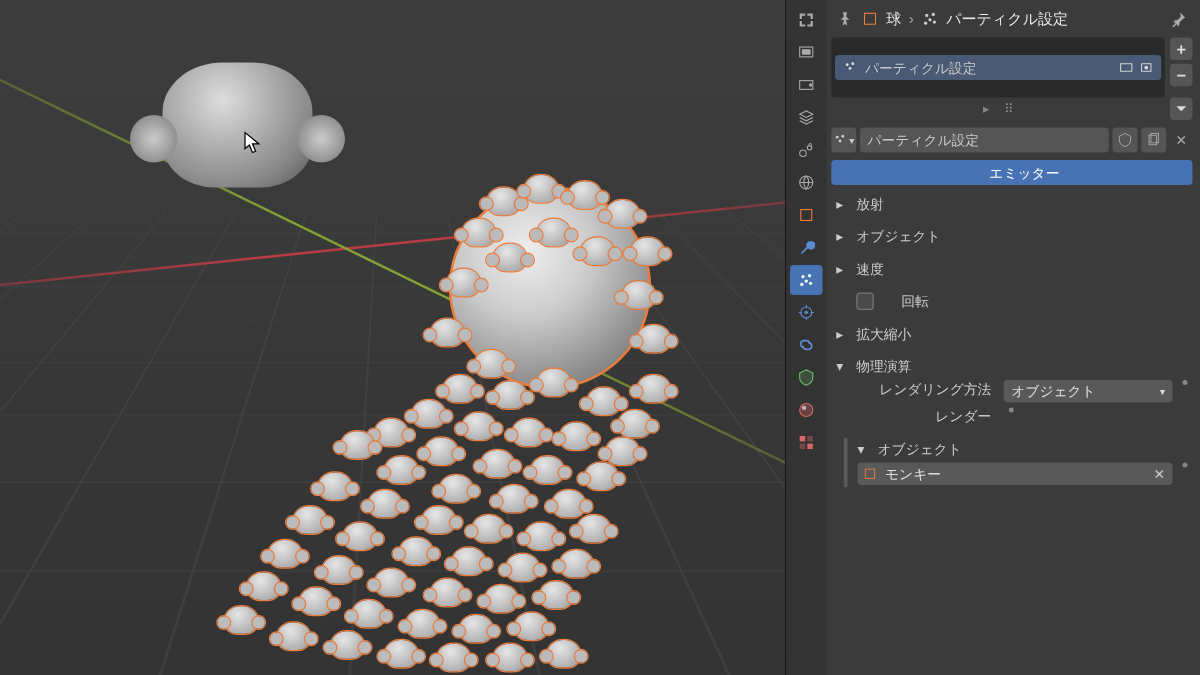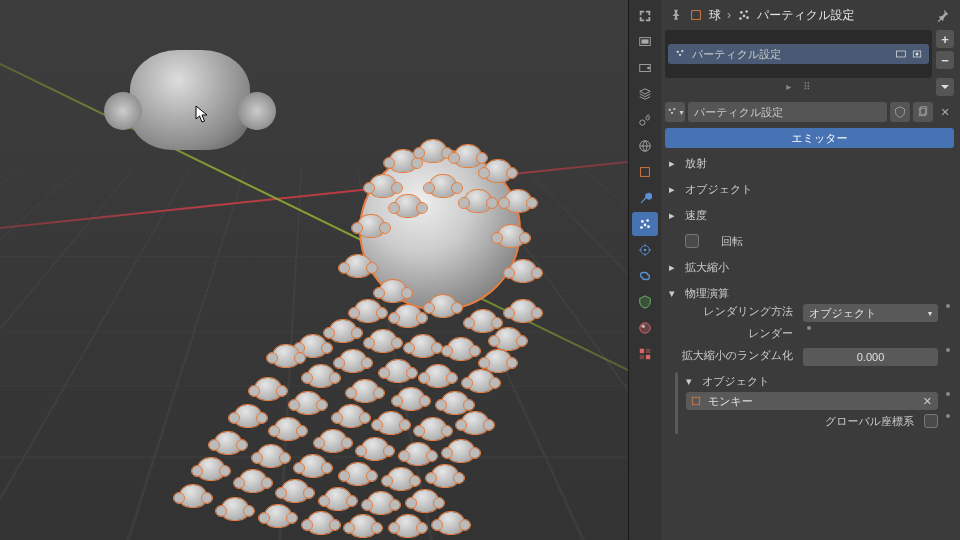--- a/index.html
+++ b/index.html
@@ -376,46 +376,36 @@
           <div class="prop-field dropdown">
               <span>オブジェクト</span>
               <span style="font-size:8px">▾</span>
             </div>
           <span class="dot"></span>
         </div>
         <div class="prop-row">
           <span class="prop-label">レンダー</span>
           <span class="dot"></span>
         </div>
-        <div class="prop-row">
-          <span class="prop-label">拡大縮小のランダム化</span>
-          <div class="prop-field">0.000</div>
-          <span class="dot"></span>
-        </div>
 
         <div style="display:flex">
           <div class="submarker"></div>
           <div style="flex:1">
             <div class="shead">
                 <span class="tri">▾</span>
                 <span>オブジェクト</span>
               </div>
             <div class="prop-row">
               <div class="prop-field dropdown" style="justify-content:flex-start;gap:6px;padding-left:4px">
                 <svg width="12" height="12" viewBox="0 0 16 16">
                     <rect x="3" y="3" width="10" height="10" fill="none" stroke="#e87d3e"></rect>
                   </svg>
                 <span>モンキー</span>
                 <span style="margin-left:auto;font-size:11px;color:#ccc">✕</span>
               </div>
               <span class="dot"></span>
             </div>
-            <div class="prop-row" style="justify-content:flex-end">
-              <span>グローバル座標系</span>
-              <span class="check" style="margin-left:6px"></span>
-              <span class="dot"></span>
-            </div>
           </div>
         </div>
       </div>
     </div>
   </div>
 </div>
 
 </body></html>

